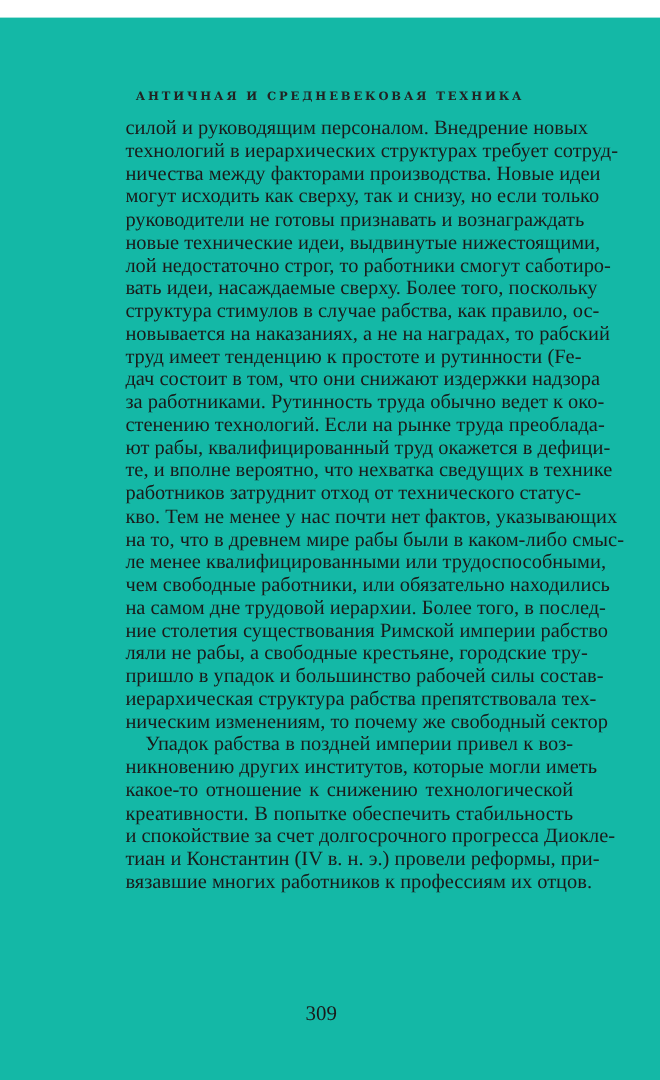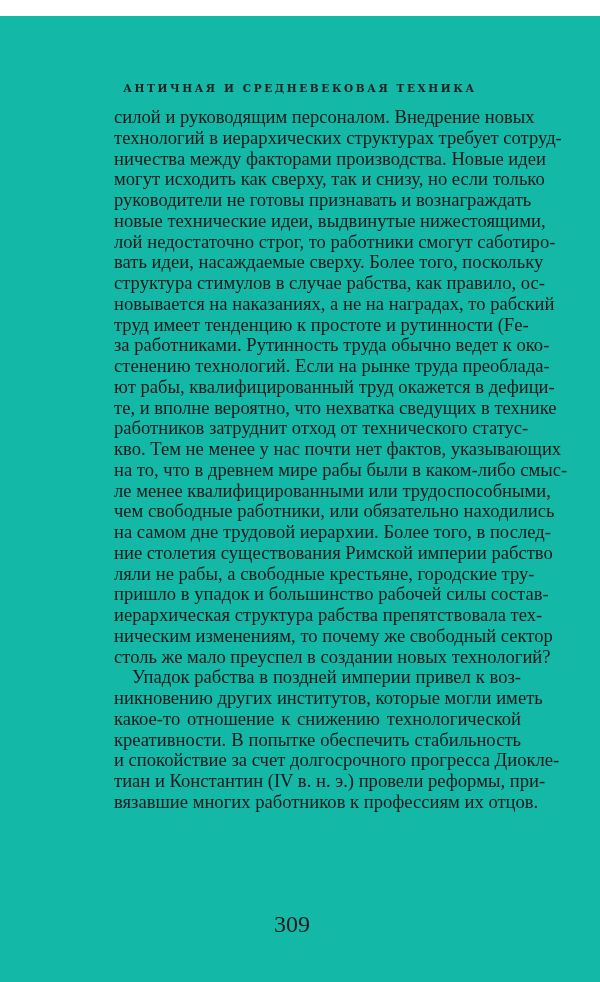--- a/index.html
+++ b/index.html
@@ -12,57 +12,57 @@
   }
   .body-text {
     position: absolute; left: 103px; top: 91px; width: 407px;
     font-family: "Liberation Serif", serif; font-size: 18.6px; line-height: 20.75px; color: #1a1a1a; margin-left: 11px;
   }
   .line { display: block; white-space: nowrap; text-align: justify; text-align-last: justify; height: 20.75px; overflow: visible; }
   .line.last { text-align-last: left; }
   .line.indent { padding-left: 18px; }
   .folio {
     position: absolute; top: 895px; left: 0; width: 584px; text-align: center;
-    font-family: "Liberation Serif", serif; font-size: 24px; color: #1a1a1a;
+    font-family: "Liberation Serif", serif; font-size: 19px; color: #1a1a1a;
   }
 </style>
 </head>
 <body>
 
 <div class="page">
   <div class="running-head">АНТИЧНАЯ И СРЕДНЕВЕКОВАЯ ТЕХНИКА</div>
   <div class="body-text" id="body-text">
       <div>
         <span class="line">силой и руководящим персоналом. Внедрение новых</span>
         <span class="line">технологий в иерархических структурах требует сотруд-</span>
         <span class="line">ничества между факторами производства. Новые идеи</span>
         <span class="line">могут исходить как сверху, так и снизу, но если только</span>
         <span class="line">руководители не готовы признавать и вознаграждать</span>
         <span class="line">новые технические идеи, выдвинутые нижестоящими,</span>
         <span class="line">лой недостаточно строг, то работники смогут саботиро-</span>
         <span class="line">вать идеи, насаждаемые сверху. Более того, поскольку</span>
         <span class="line">структура стимулов в случае рабства, как правило, ос-</span>
         <span class="line">новывается на наказаниях, а не на наградах, то рабский</span>
         <span class="line">труд имеет тенденцию к простоте и рутинности (Fe-</span>
+        <span class="line">дач состоит в том, что они снижают издержки надзора</span>
         <span class="line">за работниками. Рутинность труда обычно ведет к око-</span>
         <span class="line">стенению технологий. Если на рынке труда преоблада-</span>
         <span class="line">ют рабы, квалифицированный труд окажется в дефици-</span>
         <span class="line">те, и вполне вероятно, что нехватка сведущих в технике</span>
         <span class="line">работников затруднит отход от технического статус-</span>
         <span class="line">кво. Тем не менее у нас почти нет фактов, указывающих</span>
         <span class="line">на то, что в древнем мире рабы были в каком-либо смыс-</span>
         <span class="line">ле менее квалифицированными или трудоспособными,</span>
         <span class="line">чем свободные работники, или обязательно находились</span>
         <span class="line">на самом дне трудовой иерархии. Более того, в послед-</span>
         <span class="line">ние столетия существования Римской империи рабство</span>
         <span class="line">ляли не рабы, а свободные крестьяне, городские тру-</span>
         <span class="line">пришло в упадок и большинство рабочей силы состав-</span>
         <span class="line">иерархическая структура рабства препятствовала тех-</span>
         <span class="line">ническим изменениям, то почему же свободный сектор</span>
-        <span class="line last">столь же мало преуспел в создании новых технологий?</span>
       </div>
       <div>
         <span class="line indent">Упадок рабства в поздней империи привел к воз-</span>
         <span class="line">никновению других институтов, которые могли иметь</span>
         <span class="line">какое-то отношение к снижению технологической</span>
         <span class="line">креативности. В попытке обеспечить стабильность</span>
         <span class="line">и спокойствие за счет долгосрочного прогресса Диокле-</span>
         <span class="line">тиан и Константин (IV в. н. э.) провели реформы, при-</span>
         <span class="line">вязавшие многих работников к профессиям их отцов.</span>
       </div>

